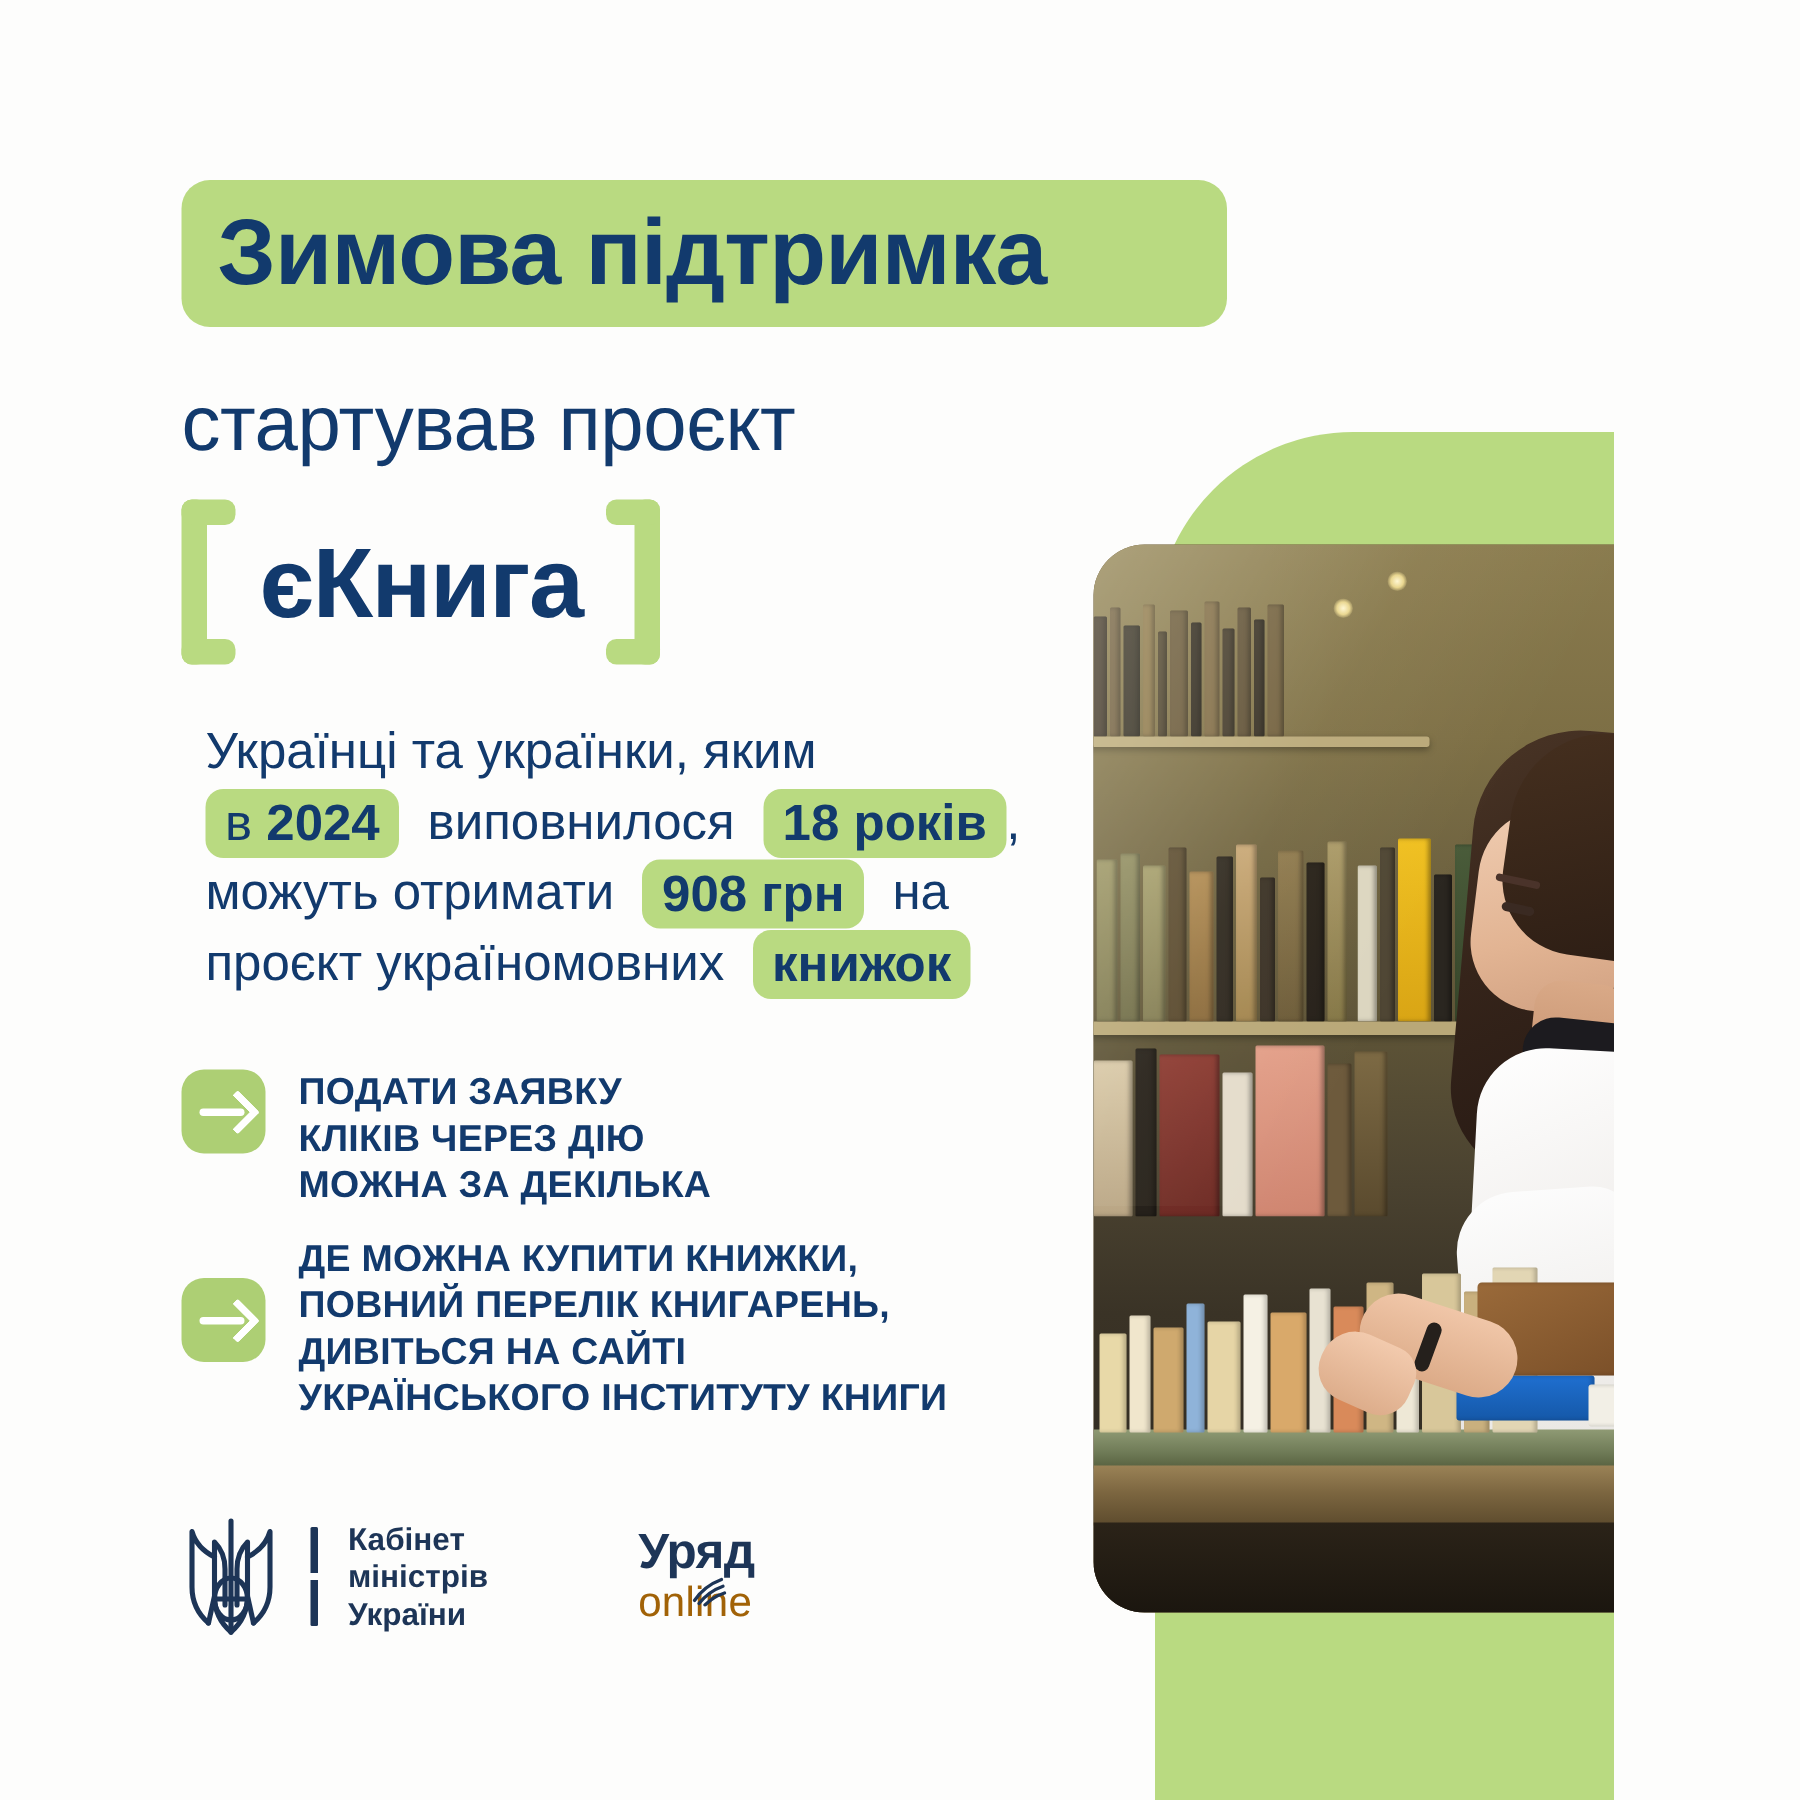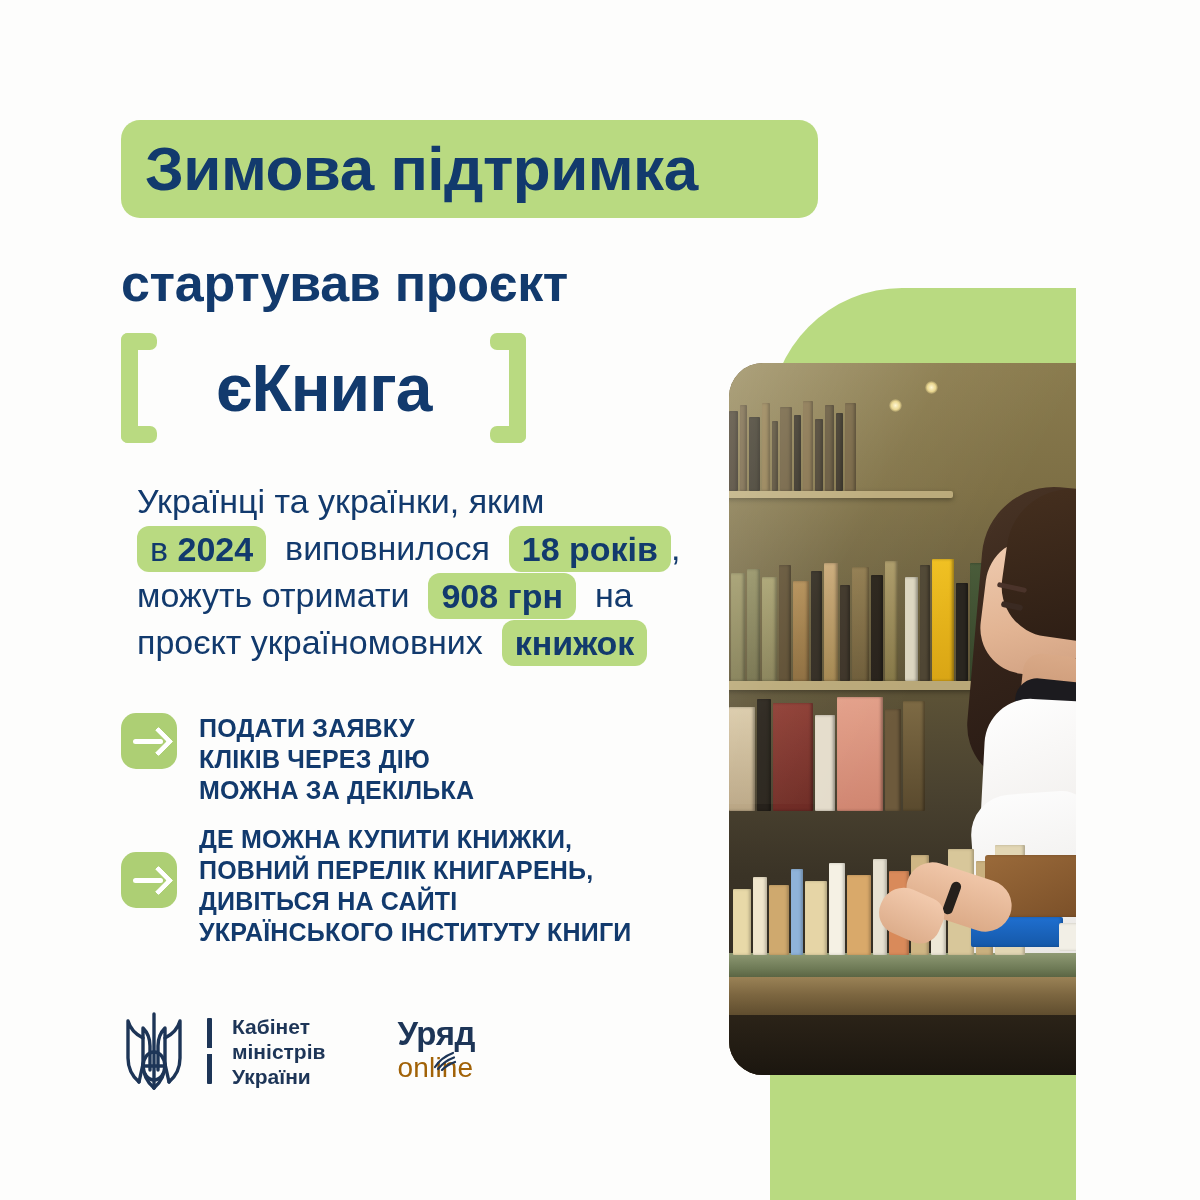--- a/index.html
+++ b/index.html
@@ -84,27 +84,27 @@
     position:absolute;left:121px;top:120px;width:697px;height:98px;
     background:#b9da81;border-radius:19px;z-index:3;
   }
   .title-text{
     position:absolute;left:145px;top:128px;width:700px;
     font-size:62px;font-weight:700;color:#123a6d;letter-spacing:-.5px;
     line-height:82px;white-space:nowrap;z-index:4;
   }
   .subtitle{
     position:absolute;left:121px;top:252px;
-    font-size:52px;font-weight:700;color:#123a6d;letter-spacing:-.3px;
+    font-size:52px;font-weight:400;color:#123a6d;letter-spacing:-.3px;
     line-height:62px;white-space:nowrap;z-index:4;
   }
 
   
   .brand{position:absolute;left:121px;top:330px;z-index:4;
-    display:flex;align-items:center;height:116px;gap:43px;}
+    display:flex;align-items:center;height:116px;}
   .brk{width:38px;height:110px;position:relative;flex:0 0 auto;}
   .brk::before,.brk::after,.brk i{content:"";position:absolute;background:#b9da81;}
   .brk::before{left:0;top:0;width:17px;height:110px;border-radius:7px;}
   .brk-l::after{left:0;top:0;width:36px;height:17px;border-radius:7px;}
   .brk-l i{left:0;bottom:0;width:36px;height:17px;border-radius:7px;}
   .brk-r::before{left:21px;}
   .brk-r::after{left:2px;top:0;width:36px;height:17px;border-radius:7px;}
   .brk-r i{left:2px;bottom:0;width:36px;height:17px;border-radius:7px;}
   .brand-word{font-size:66px;font-weight:700;color:#123a6d;letter-spacing:-1px;
     padding:0 14px;white-space:nowrap;line-height:110px;}
@@ -118,21 +118,21 @@
   .nb{white-space:pre;}
 
   
   .bullet{position:absolute;z-index:4;display:flex;align-items:flex-start;gap:22px;}
   .arrow-box{flex:0 0 auto;width:56px;height:56px;background:#adcf74;border-radius:15px;position:relative;}
   .arrow-box .shaft{position:absolute;left:12px;top:26px;width:30px;height:5px;background:#fff;border-radius:3px;}
   .arrow-box .head{position:absolute;left:27px;top:18px;width:16px;height:16px;border-top:5px solid #fff;border-right:5px solid #fff;transform:rotate(45deg);border-radius:2px;}
   .bullet-text{font-size:25px;font-weight:700;color:#123a6d;line-height:31px;letter-spacing:.2px;text-transform:uppercase;}
 
   
-  .footer{position:absolute;left:121px;top:1008px;z-index:4;display:flex;align-items:center;gap:72px;}
+  .footer{position:absolute;left:121px;top:1008px;z-index:4;display:flex;align-items:center;gap:100px;}
   .cmu{display:flex;align-items:center;gap:0;}
   .cmu-divider{width:5px;height:66px;background:#1d3557;margin:0 20px;border-radius:1px;
     background:linear-gradient(180deg,#1d3557 0 46%,transparent 46% 54%,#1d3557 54% 100%);}
   .cmu-text{font-size:21px;font-weight:700;color:#1d3557;line-height:25px;}
   .uryad{position:relative;}
   .uryad-top{font-size:33px;font-weight:700;color:#1d3557;letter-spacing:-.4px;line-height:34px;}
   .uryad-bot{font-size:28px;font-weight:400;color:#a16207;letter-spacing:.2px;line-height:34px;}
   .wifi{position:absolute;right:14px;top:30px;width:30px;height:24px;}
 </style>
 </head>

